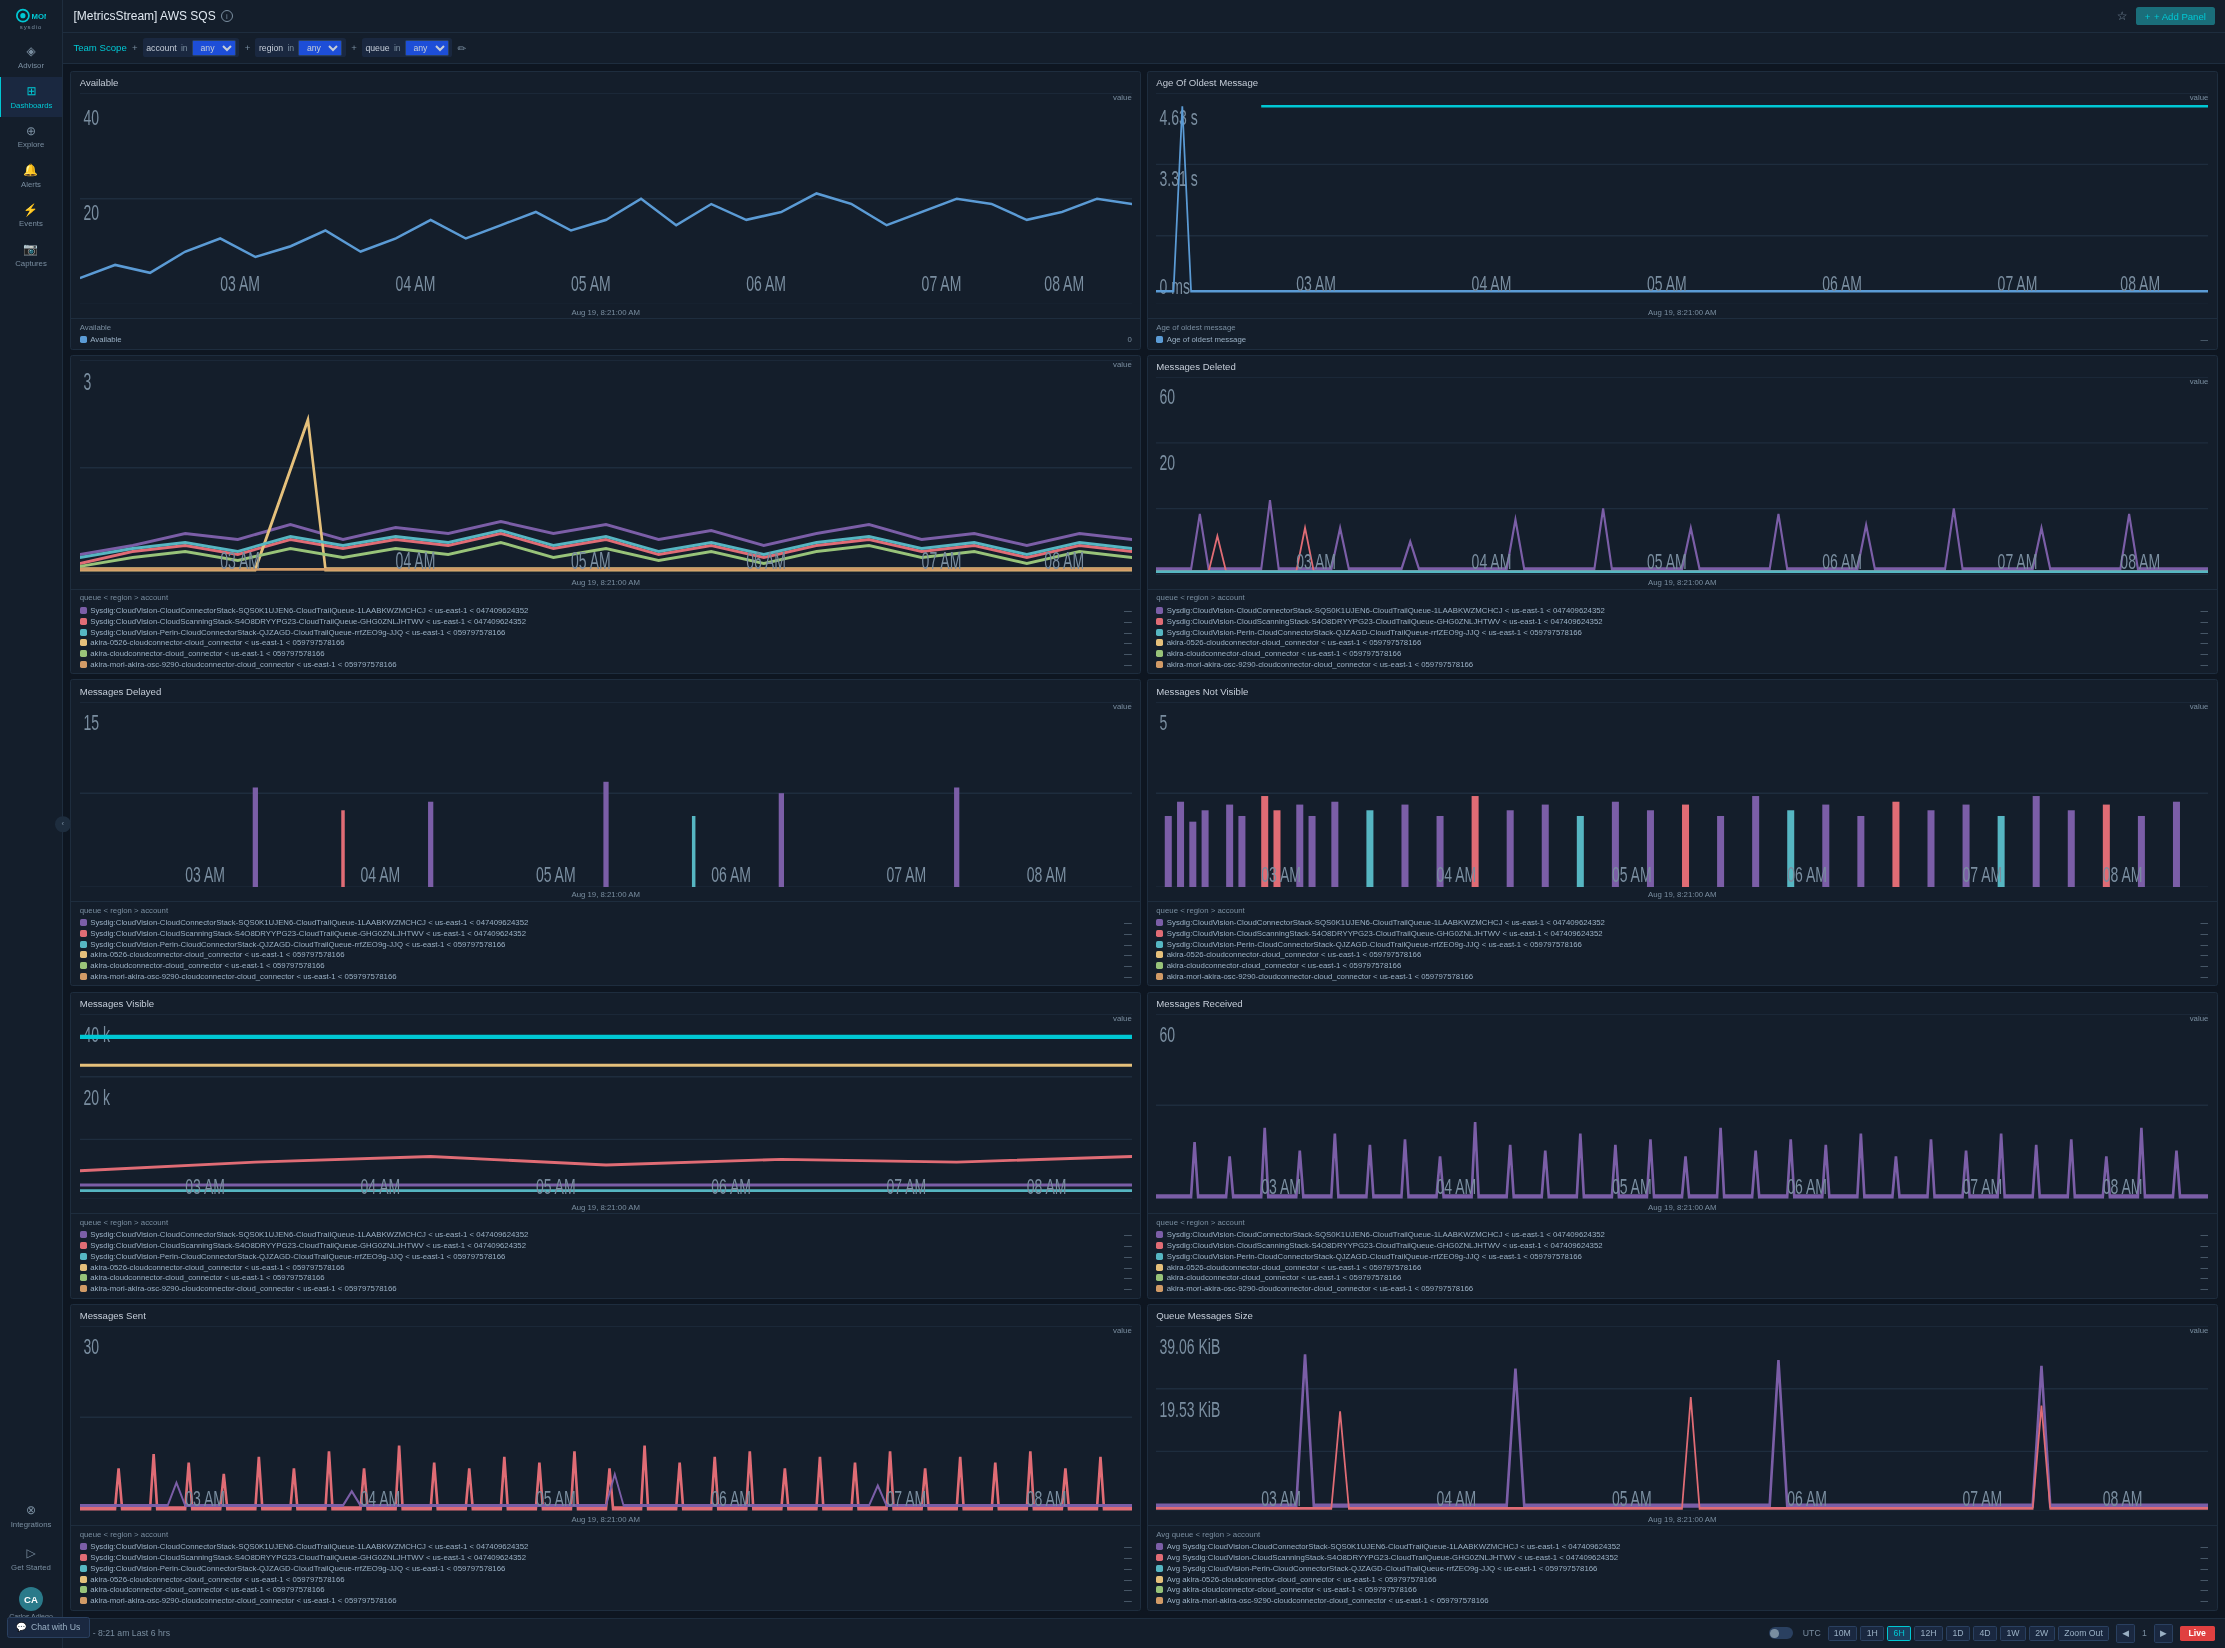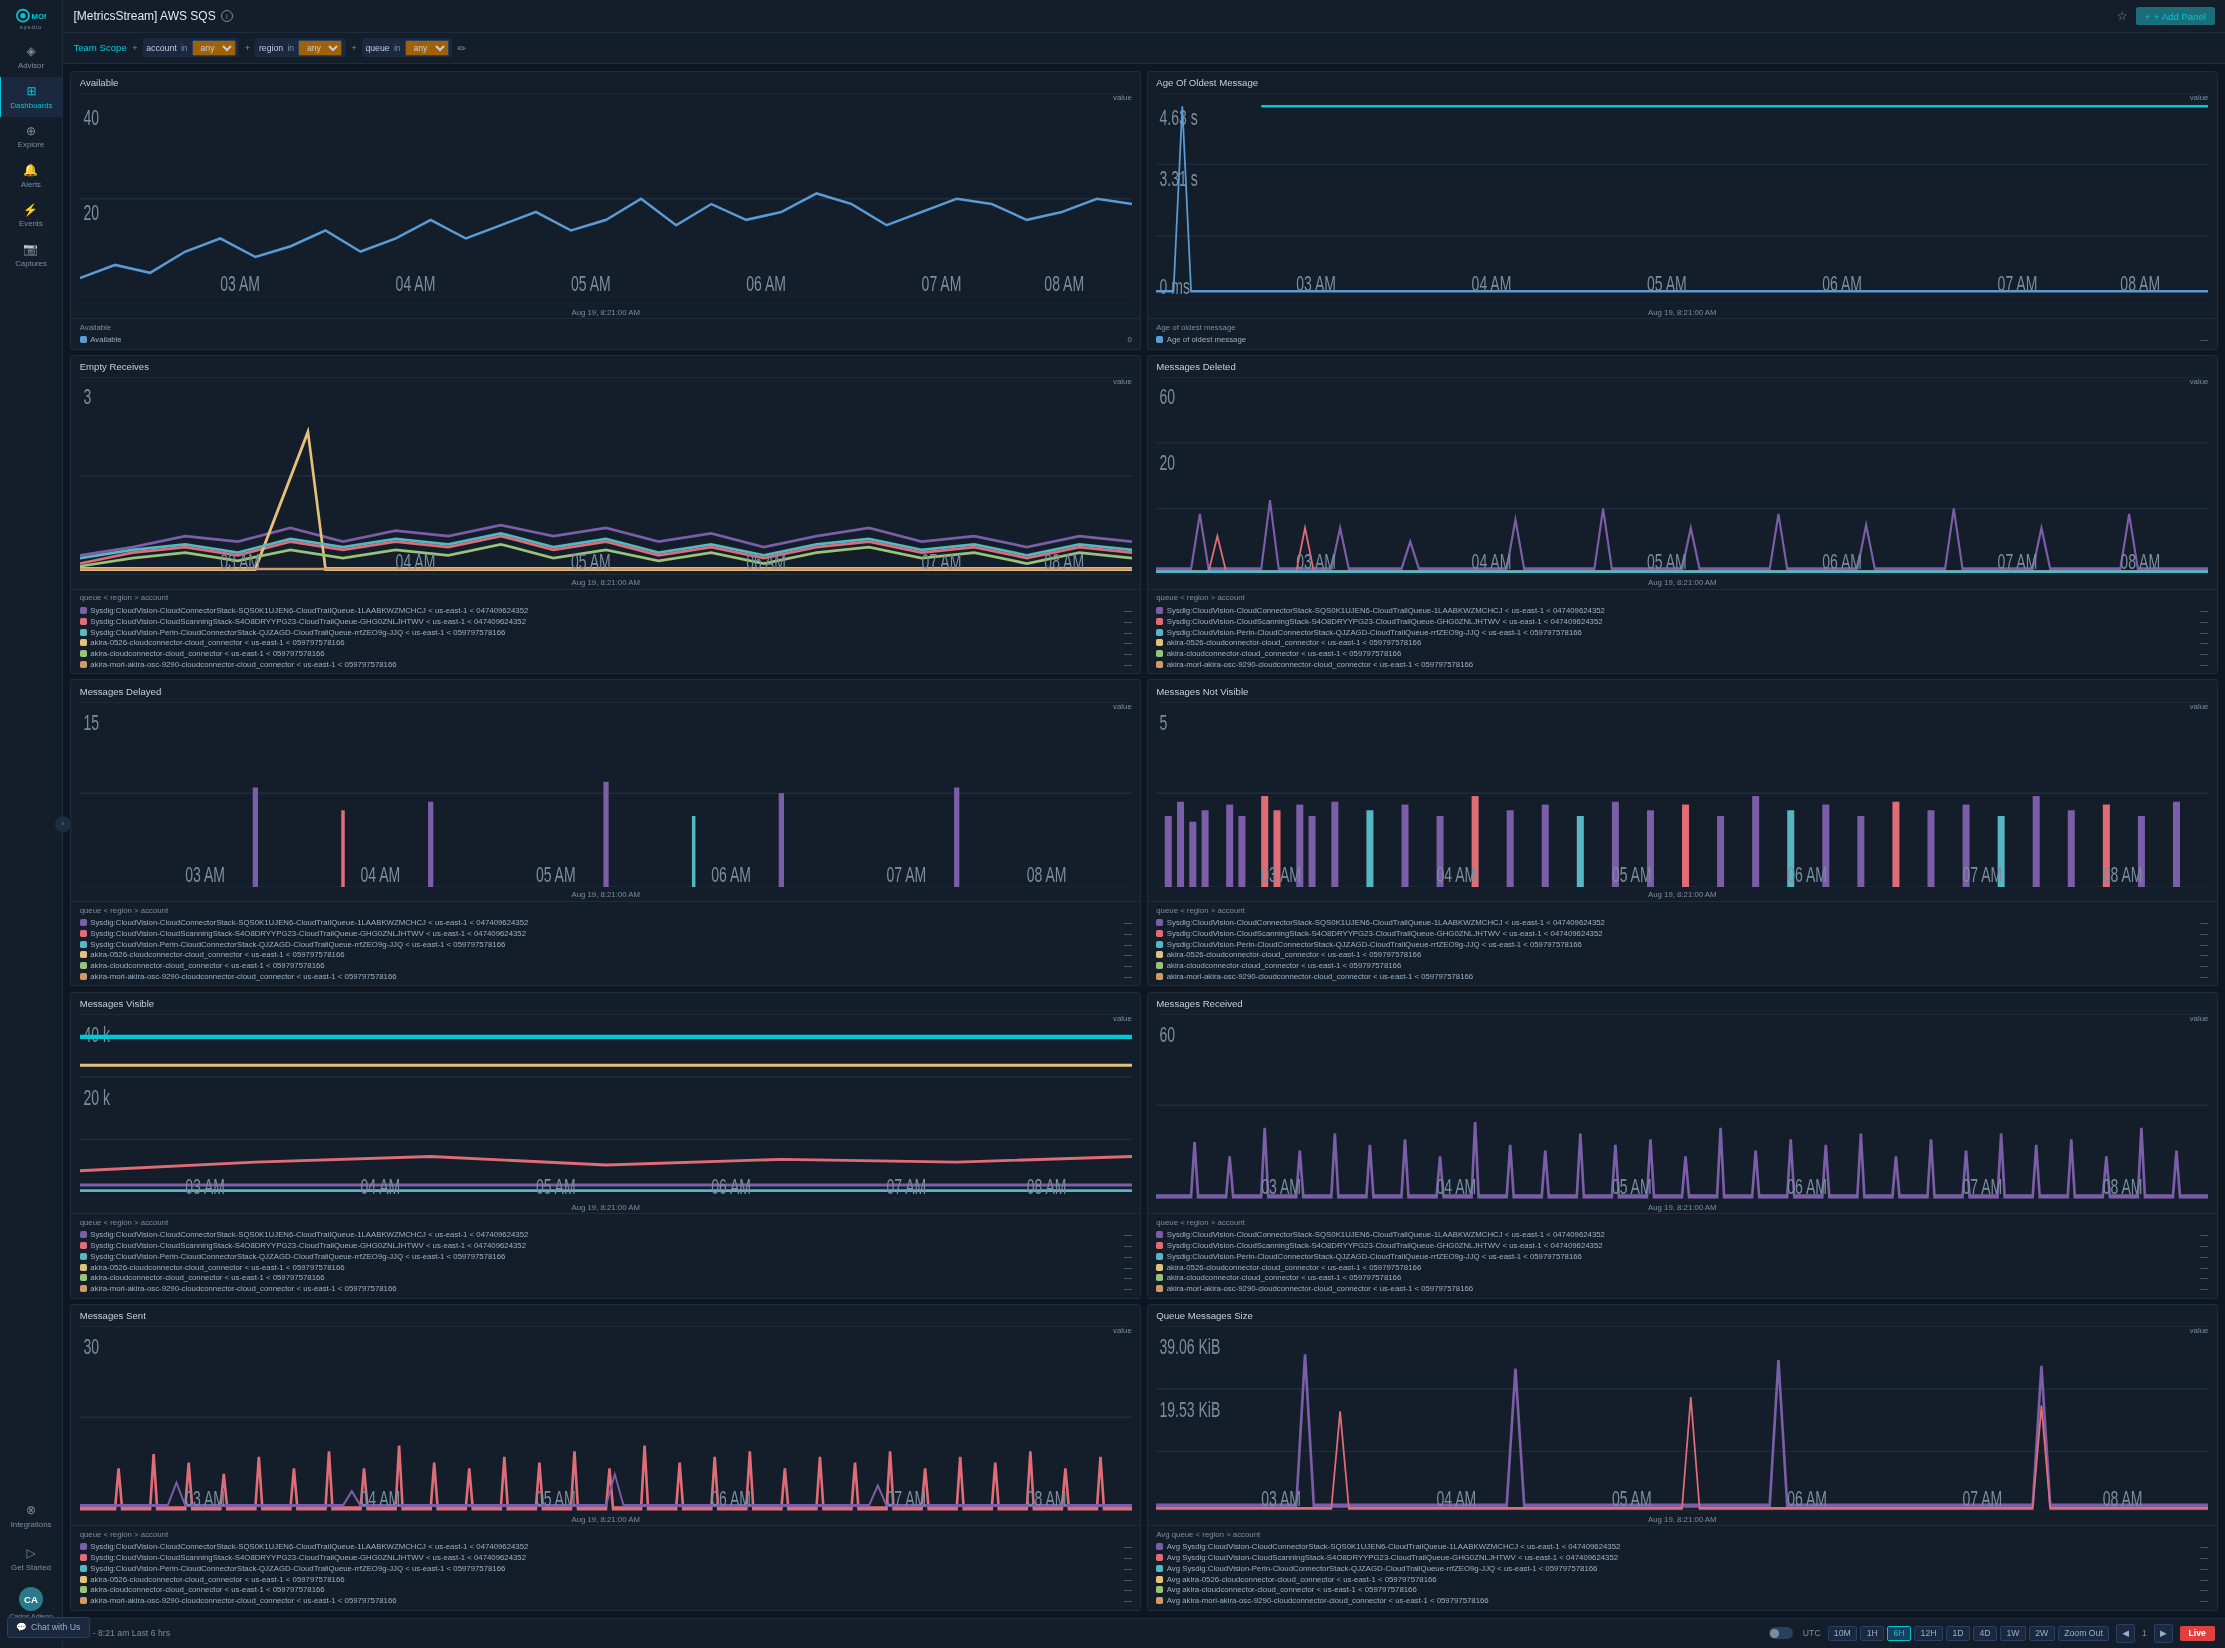--- a/index.html
+++ b/index.html
@@ -161,21 +161,21 @@
       border-radius: 2.6px;
       padding: 1.7px 3.5px;
     }
     .filter-label { color: #c5cdd8; font-size: 8.7px; }
     .filter-op {
       color: #7a8ea0;
       font-size: 8.7px;
       padding: 0 2.6px;
     }
     .filter-select {
-      background: #a16207;
+      background: #1d4ed8;
       border: 0.9px solid #2a4060;
       color: #c5cdd8;
       font-size: 8.7px;
       padding: 0.9px 3.5px;
       border-radius: 1.7px;
       cursor: pointer;
     }
     .edit-icon { color: #7a8ea0; font-size: 10.4px; cursor: pointer; }
 
     
@@ -532,21 +532,20 @@
         <div class="legend-header">Age of oldest message</div>
         <div class="legend-item">
           <div class="legend-dot" style="background:#5b9bd5;"></div>
           <span>Age of oldest message</span>
           <span style="margin-left:auto;color:#7a8ea0;">—</span>
         </div>
       </div>
     </div>
 
     <div class="panel">
-      <div class="panel-title">Empty Receives</div>
       <div class="chart-area" style="height:78px;">
         <span class="chart-value-label">value</span>
         <svg viewBox="0 0 600 72" preserveAspectRatio="none" style="font-size:11px">
           <line x1="0" y1="0" x2="600" y2="0" class="grid-line"></line>
           <line x1="0" y1="36" x2="600" y2="36" class="grid-line"></line>
           <line x1="0" y1="72" x2="600" y2="72" class="grid-line"></line>
           <text x="2" y="10" class="y-axis-label">3</text>
 
           <polyline points="0,65 30,62 60,58 90,60 120,55 150,60 180,56 210,58 240,54 270,58 300,55 330,60 360,57 390,62 420,58 450,55 480,60 510,58 540,62 570,58 600,60" fill="none" stroke="#7b5ea7" stroke-width="1"></polyline>
           <polyline points="0,68 30,64 60,62 90,65 120,60 150,63 180,60 210,62 240,58 270,63 300,60 330,65 360,62 390,66 420,62 450,60 480,64 510,62 540,66 570,62 600,64" fill="none" stroke="#e06c75" stroke-width="1"></polyline>

